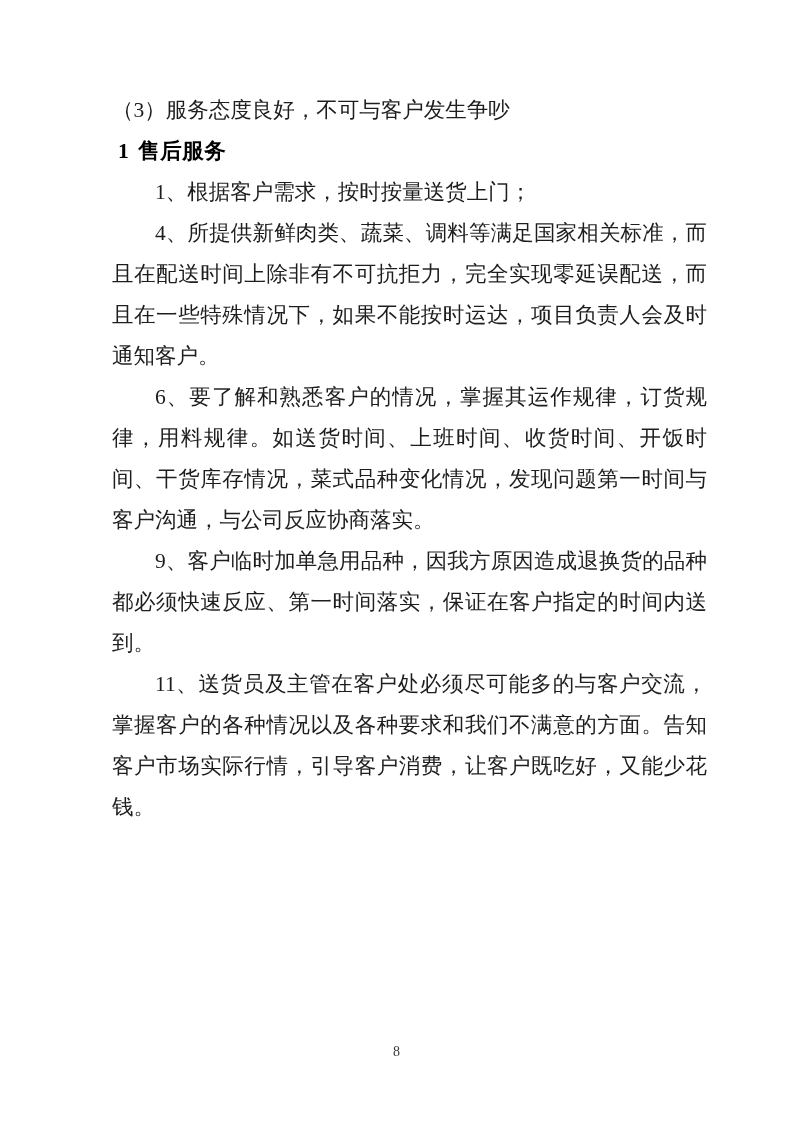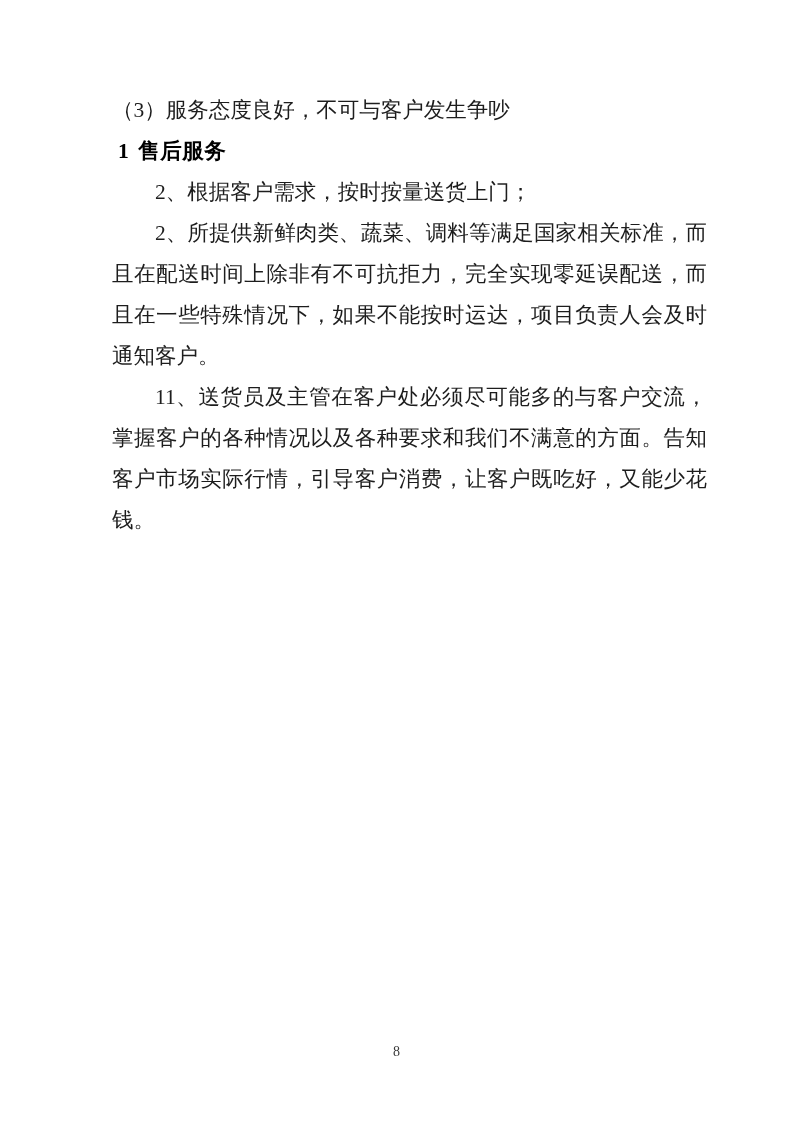--- a/index.html
+++ b/index.html
@@ -88,28 +88,30 @@
 
   <div class="content">
 
     <p class="para noindent">（3）服务态度良好，不可与客户发生争吵</p>
 
 
     <h2 class="heading">
       <span class="hnum">1</span><span class="htext">售后服务</span>
     </h2>
 
-    <p class="para indent">2、根据客户需求，按时按量送货上门；</p>
+    <p class="para indent">1、根据客户需求，按时按量送货上门；</p>
 
-    <p class="para indent">2、所提供新鲜肉类、蔬菜、调料等满足国家相关标准，而且在配送时间上除非有不可抗拒力，完全实现零延误配送，而且在一些特殊情况下，如果不能按时运达，项目负责人会及时通知客户。</p>
+    <p class="para indent">4、所提供新鲜肉类、蔬菜、调料等满足国家相关标准，而且在配送时间上除非有不可抗拒力，完全实现零延误配送，而且在一些特殊情况下，如果不能按时运达，项目负责人会及时通知客户。</p>
 
 
 
 
+    <p class="para indent">6、要了解和熟悉客户的情况，掌握其运作规律，订货规律，用料规律。如送货时间、上班时间、收货时间、开饭时间、干货库存情况，菜式品种变化情况，发现问题第一时间与客户沟通，与公司反应协商落实。</p>
 
+    <p class="para indent">9、客户临时加单急用品种，因我方原因造成退换货的品种都必须快速反应、第一时间落实，保证在客户指定的时间内送到。</p>
 
 
     <p class="para indent">11、送货员及主管在客户处必须尽可能多的与客户交流，掌握客户的各种情况以及各种要求和我们不满意的方面。告知客户市场实际行情，引导客户消费，让客户既吃好，又能少花钱。</p>
 
   </div>
 
   <div class="page-number">8</div>
 
 </div>
 

